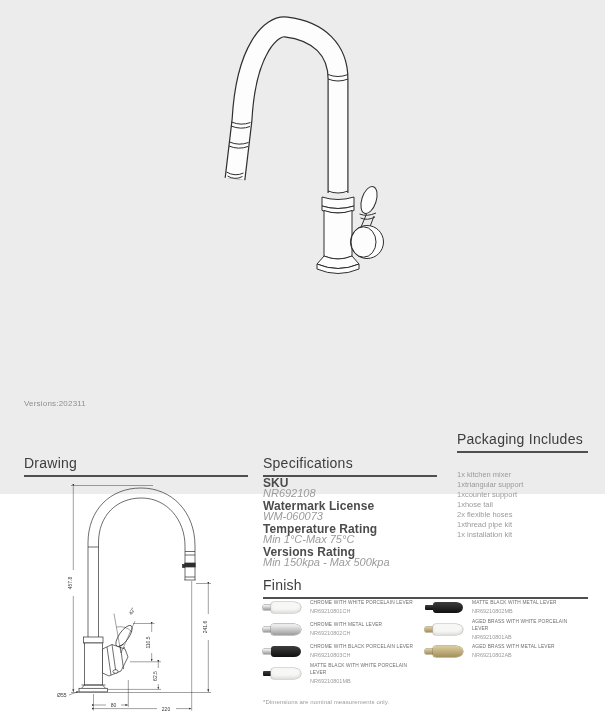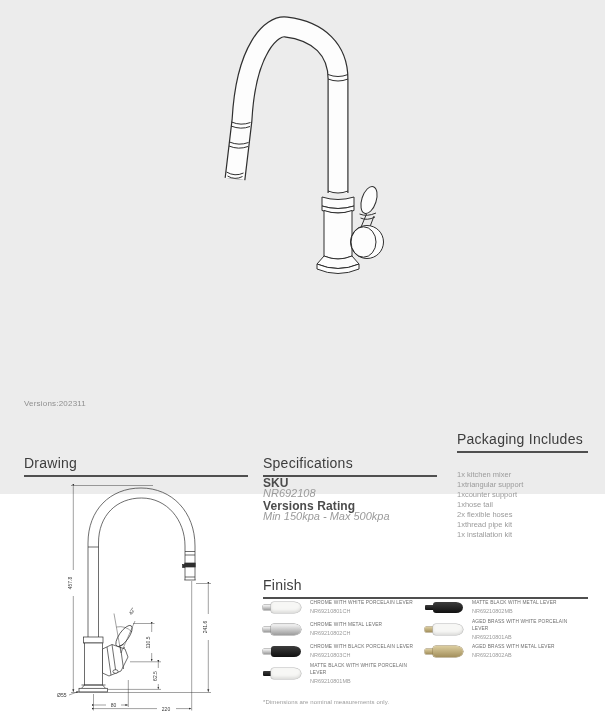--- a/index.html
+++ b/index.html
@@ -185,20 +185,28 @@
     <text x="111" y="230.6" text-anchor="middle">220</text>
   </g>
 </svg>
 
 <div class="specs-list" id="specs-list">
     <div>
       <div class="spec-label">SKU</div>
       <div class="spec-value">NR692108</div>
     </div>
     <div>
+      <div class="spec-label">Watermark License</div>
+      <div class="spec-value">WM-060073</div>
+    </div>
+    <div>
+      <div class="spec-label">Temperature Rating</div>
+      <div class="spec-value">Min 1°C-Max 75°C</div>
+    </div>
+    <div>
       <div class="spec-label">Versions Rating</div>
       <div class="spec-value">Min 150kpa - Max 500kpa</div>
     </div>
   </div>
 
 <div class="pack-list" id="pack-list">
     <div class="pack-line">1x kitchen mixer</div>
     <div class="pack-line">1xtriangular support</div>
     <div class="pack-line">1xcounter support</div>
     <div class="pack-line">1xhose tail</div>

